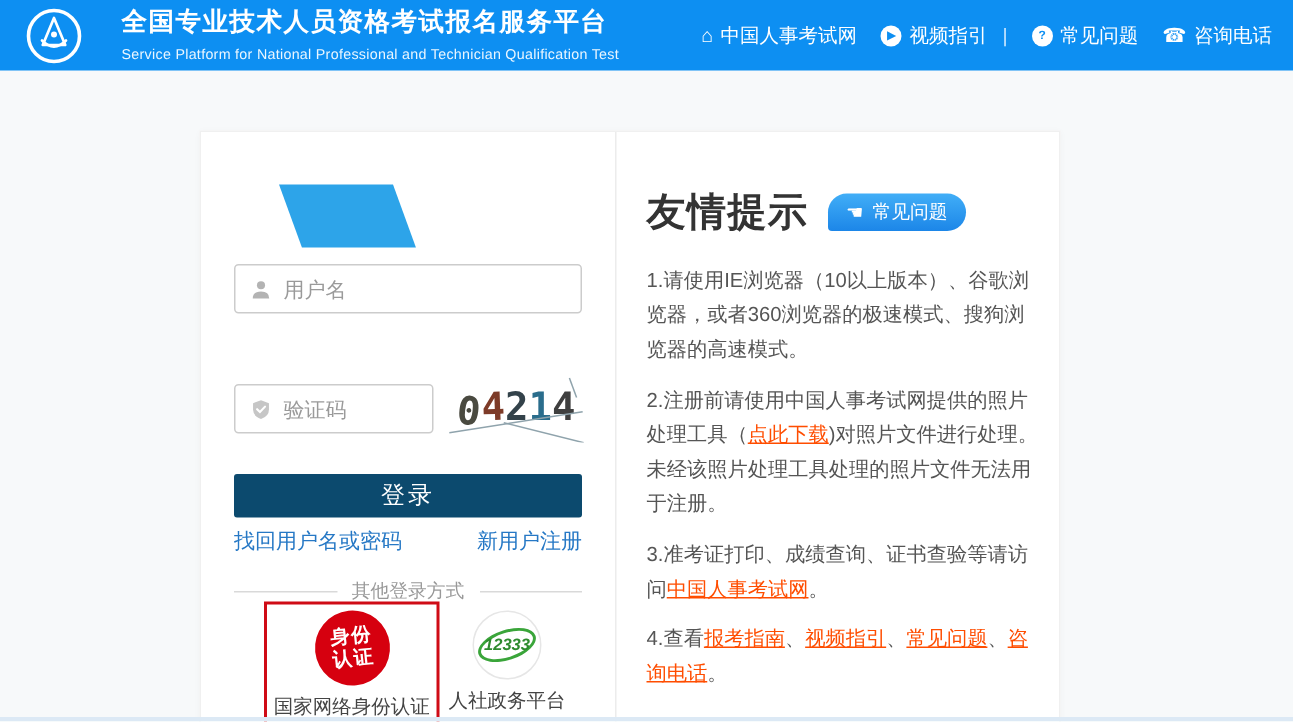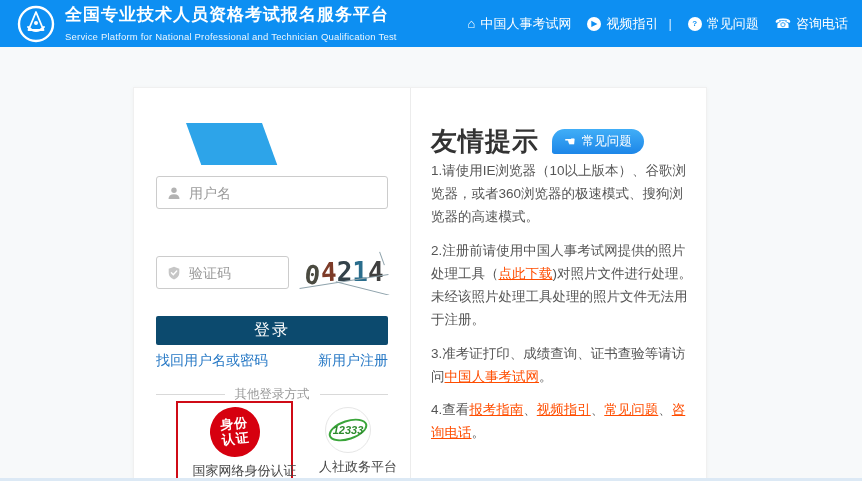--- a/index.html
+++ b/index.html
@@ -3,21 +3,21 @@
 <meta charset="utf-8">
 <style>
   * { margin:0; padding:0; box-sizing:border-box; }
   html,body { width:862px; height:481px; }
   body { font-family:"Liberation Sans","DejaVu Sans",sans-serif; background:#f7f9fa; overflow:hidden; }
   .page { position:relative; width:862px; height:481px; background:#f7f9fa; overflow:hidden; }
 
   
   .header { position:absolute; top:0; left:0; width:862px; height:47px; background:#0d8ff2;
             display:flex; align-items:center; justify-content:space-between; padding:0 14px 0 16px; }
-  .brand { display:flex; align-items:center; gap:9px; }
+  .brand { display:flex; align-items:center; gap:25px; }
   .brand-title { color:#fff; font-size:17px; font-weight:bold; letter-spacing:1px; line-height:1.15; }
   .brand-sub { color:#eaf6ff; font-size:9.5px; letter-spacing:.2px; margin-top:6px; }
   .top-nav { display:flex; align-items:center; gap:16px; }
   .nav-item { display:flex; align-items:center; gap:5px; color:#fff; font-size:13px; text-decoration:none; cursor:pointer; }
   .nav-glyph { font-size:13px; line-height:1; color:#fff; }
   .nav-circle { width:14px; height:14px; border-radius:50%; background:#fff; color:#0d8ff2;
                 display:flex; align-items:center; justify-content:center; font-size:8px; font-weight:bold; }
   .nav-sep { color:#cfe9ff; font-size:13px; margin-left:-6px; }
 
   
@@ -64,39 +64,39 @@
   .links-row { position:absolute; left:22px; right:22px; top:264px; display:flex; justify-content:space-between; }
   .links-row a { color:#2678c5; font-size:14px; text-decoration:none; cursor:pointer;font-family:Liberation Mono, monospace; }
 
   .other-divider { position:absolute; left:22px; right:22px; top:298px; display:flex; align-items:center; gap:10px;
                    color:#999; font-size:12.5px; }
   .other-divider .line { flex:1; height:1px; background:#d9d9d9; }
 
   .methods { position:absolute; left:42px; top:313px; display:flex; align-items:flex-start; }
   .method { display:flex; flex-direction:column; align-items:center; cursor:pointer; }
   .method.highlighted { border:2px solid #cf0b16; padding:4px 4px 3px; width:117px; }
-  .method-label { font-size:13px; color:#444; margin-top:5px; white-space:nowrap;margin-left:20px; }
+  .method-label { font-size:13px; color:#444; margin-top:5px; white-space:nowrap; }
   .badge-red { width:50px; height:50px; border-radius:50%; background:#d6000f; color:#fff;
                display:flex; flex-direction:column; align-items:center; justify-content:center;
                font-size:13px; font-weight:bold; line-height:1.15; transform:rotate(-6deg); letter-spacing:1px; }
   .method-green { margin-left:6px; padding-top:6px; }
   .badge-green { position:relative; width:46px; height:46px; border-radius:50%; background:#fff; border:1px solid #e6e6e6;
                  display:flex; align-items:center; justify-content:center; overflow:hidden; }
   .badge-green .swoosh { position:absolute; width:40px; height:20px; border:2px solid #3aa53a; border-radius:50%;
                          transform:rotate(-18deg); }
   .badge-green span { position:relative; font-size:11px; font-weight:bold; font-style:italic; color:#2e8b2e; }
 
   
   .tips-header { display:flex; align-items:center; gap:13px; }
   .tips-title { font-size:26px; font-weight:bold; color:#333; letter-spacing:1px; }
   .faq-btn { display:flex; align-items:center; gap:6px; height:25px; padding:0 12px; border:none; cursor:pointer;
              background:linear-gradient(180deg,#41aef7,#1c86e8); color:#fff; font-size:12.5px;
              border-radius:14px 14px 14px 3px; font-family:"Liberation Sans","DejaVu Sans",sans-serif; }
   .faq-btn .hand { font-size:13px; line-height:1; }
-  .tips-list { }
+  .tips-list { margin-top:16px; }
   .tips-list p { font-size:13.5px; color:#555; line-height:1.72; margin:0 0 10px; }
   .tips-list a { color:#ff4d00; text-decoration:underline; cursor:pointer; }
 
   .bottom-strip { position:absolute; left:0; bottom:0; width:862px; height:3px; background:#dce9f5; }
 </style>
 </head>
 <body>
 
 <div class="page">
 

